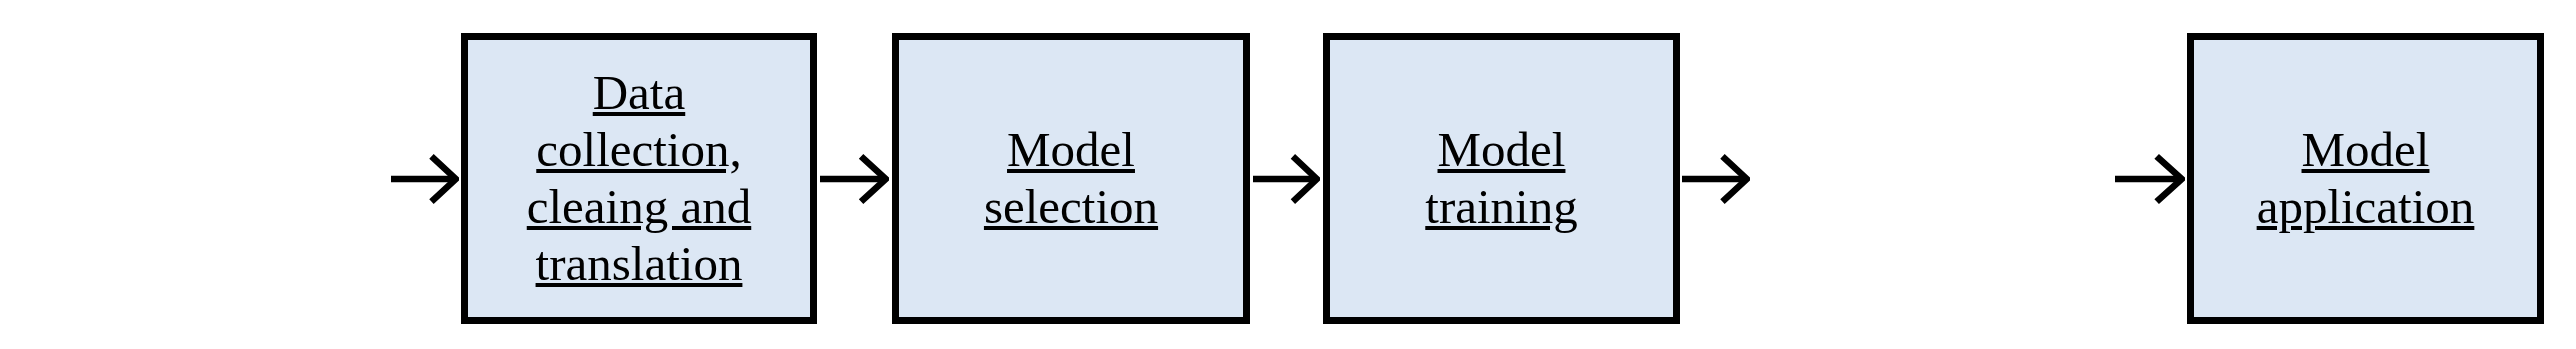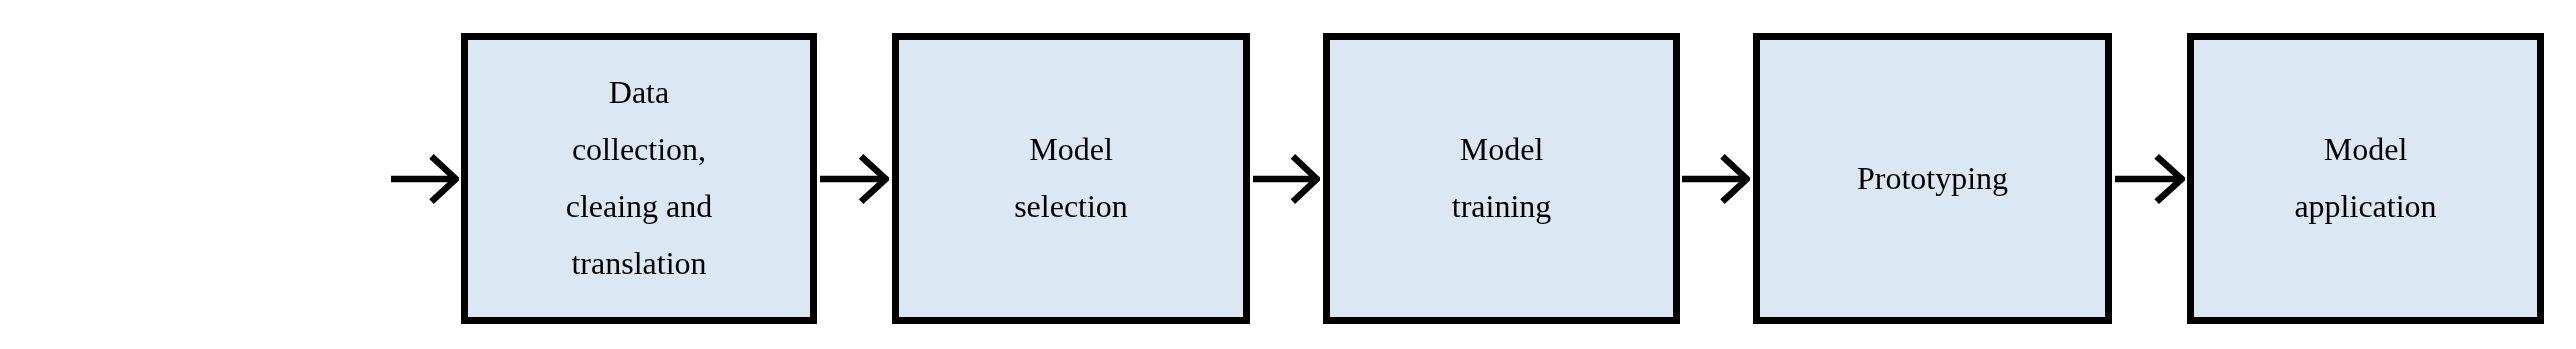--- a/index.html
+++ b/index.html
@@ -31,26 +31,27 @@
     background: #dce7f4;
     border: 7.3px solid #000000;
     display: flex;
     align-items: center;
     justify-content: center;
     text-align: center;
   }
   .box-label {
     display: block;
     font-family: "Liberation Serif", "DejaVu Serif", serif;
-    font-size: 32px;
+    font-size: 49px;
     line-height: 57px;
     color: #000000;
     letter-spacing: 0px;
     padding: 0 8.1px;
     white-space: pre-line;
+    text-decoration: underline;
   }
   .flow-arrow {
     position: absolute;
     top: 154px;
     height: 50px;
     pointer-events: none;
   }
   .flow-arrow svg {
     display: block;
     width: 100%;
@@ -115,23 +116,20 @@
 training</span>
     </div>
 
     <div class="flow-arrow arrow-3">
       <svg viewBox="0 0 84 62" preserveAspectRatio="none" aria-hidden="true">
         <line x1="0" y1="31" x2="78" y2="31" stroke="#000000" stroke-width="8"></line>
         <polyline points="50,3 80,31 50,59" fill="none" stroke="#000000" stroke-width="8" stroke-linecap="butt" stroke-linejoin="miter"></polyline>
       </svg>
     </div>
 
-    <div class="process-box box-4">
-      <span class="box-label">Prototyping</span>
-    </div>
 
     <div class="flow-arrow arrow-4">
       <svg viewBox="0 0 84 62" preserveAspectRatio="none" aria-hidden="true">
         <line x1="0" y1="31" x2="78" y2="31" stroke="#000000" stroke-width="8"></line>
         <polyline points="50,3 80,31 50,59" fill="none" stroke="#000000" stroke-width="8" stroke-linecap="butt" stroke-linejoin="miter"></polyline>
       </svg>
     </div>
 
     <div class="process-box box-5">
       <span class="box-label">Model

